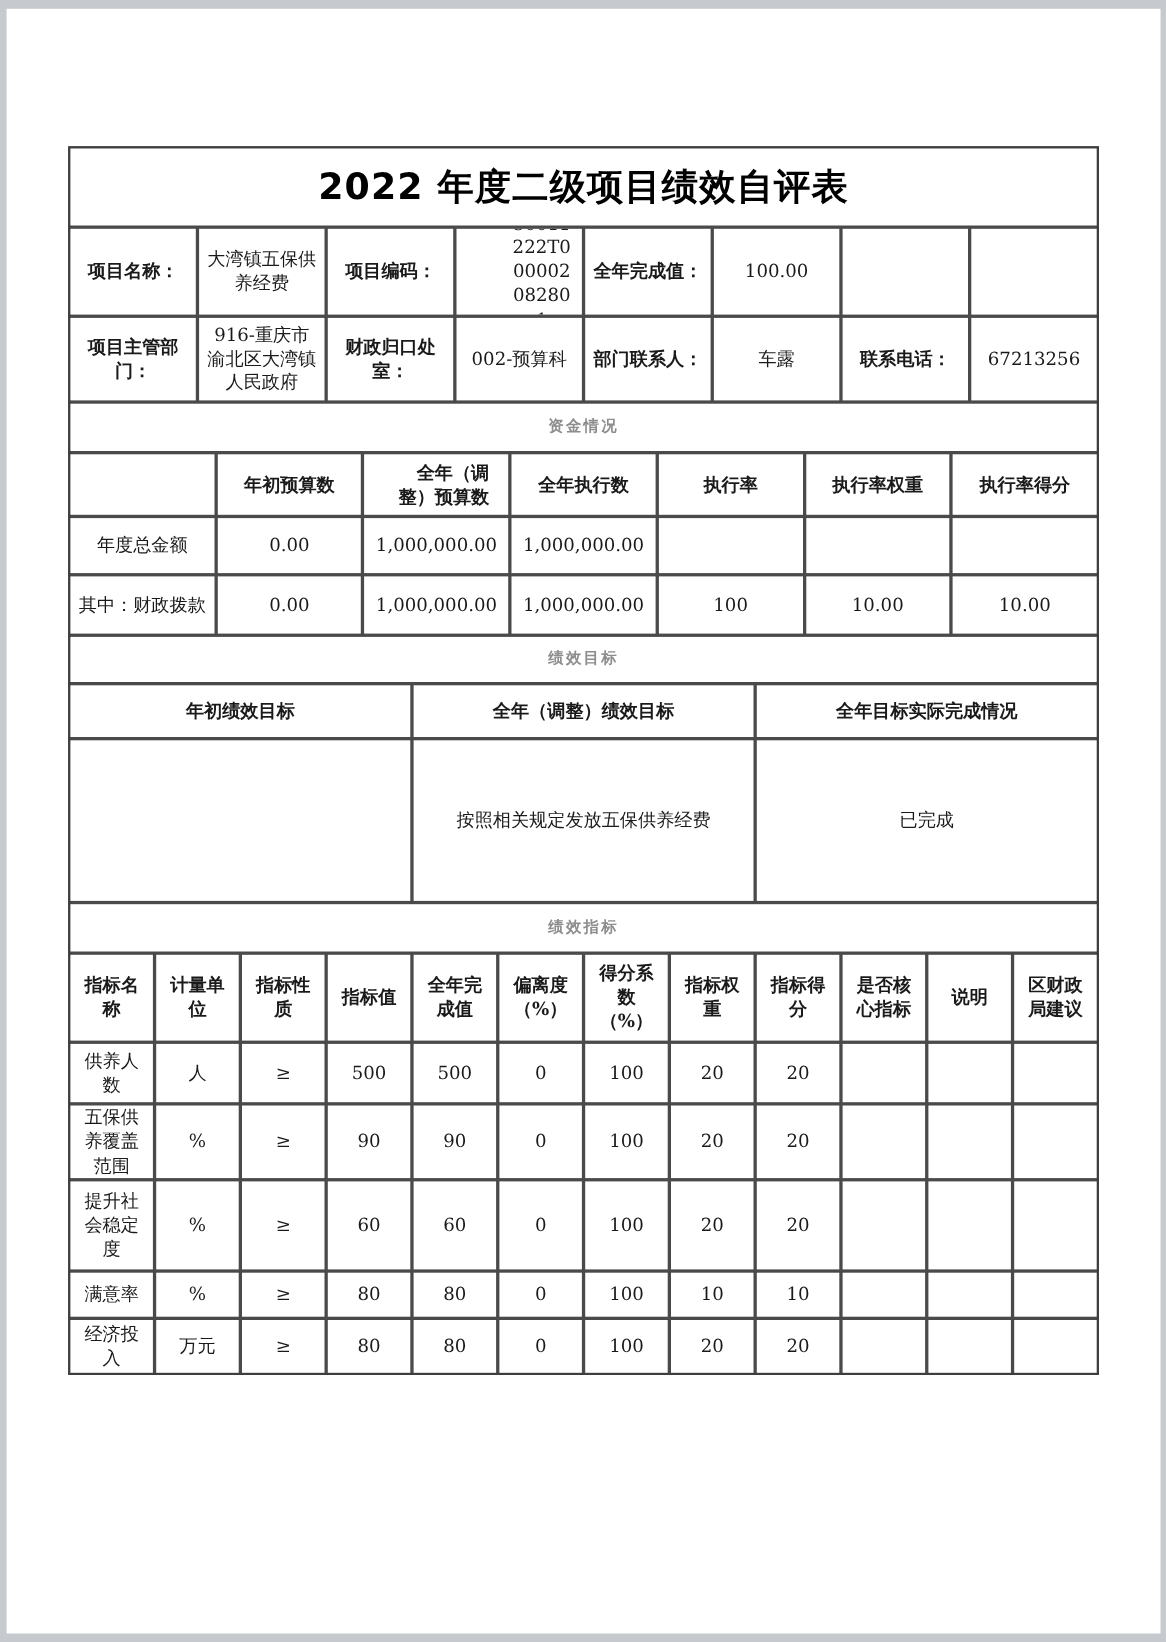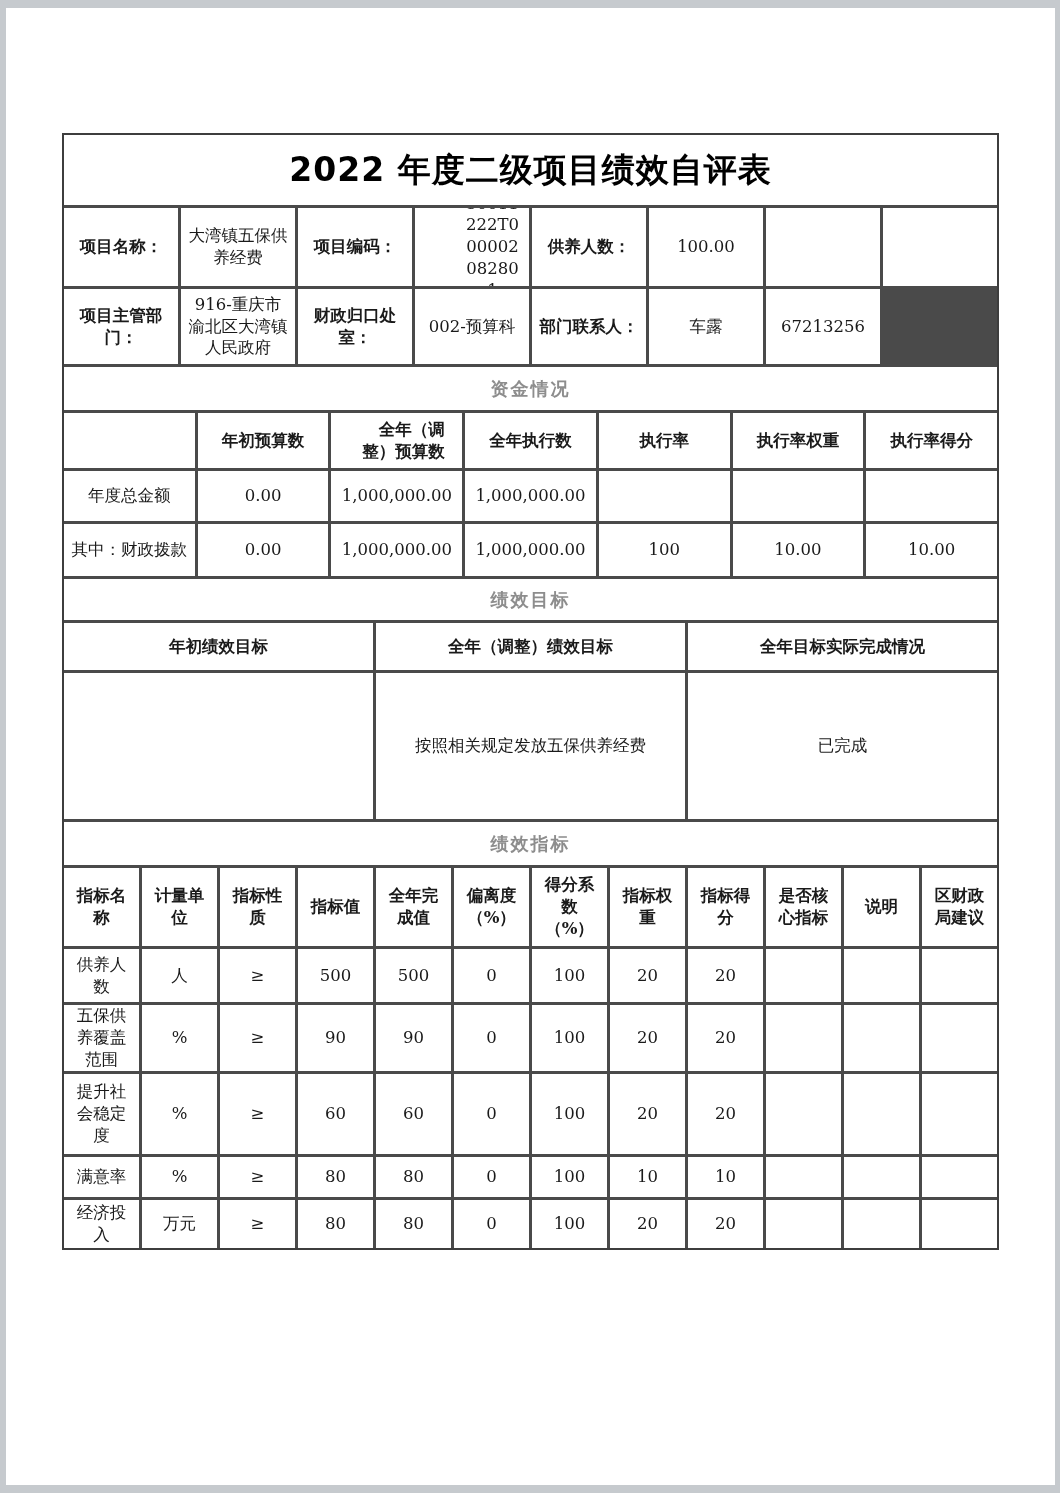--- a/index.html
+++ b/index.html
@@ -36,50 +36,51 @@
   .s24{grid-column:span 24}
   .s56{grid-column:span 56}
   .s168{grid-column:1/-1}
   .b{font-weight:bold}
   .ttl{
     font-family:"DejaVu Sans","Liberation Sans",sans-serif;
     font-weight:bold;font-size:33px;letter-spacing:1px;color:#000;
   }
   .sec{
     font-family:"DejaVu Sans","Liberation Sans",sans-serif;
-    font-weight:bold;font-size:18px;color:#8d8d8d;letter-spacing:2px;
+    font-weight:bold;font-size:14px;color:#8d8d8d;letter-spacing:2px;
   }
   .code{display:inline-block;max-width:110px;word-break:break-all;margin-left:41px;}
   .nw{display:inline-block;max-width:114px;word-break:break-all;}
 </style>
 </head>
 <body>
 
 <div class="page">
   <div class="form-grid">
 
     <div class="c s168 ttl">2022 年度二级项目绩效自评表</div>
 
     <div class="c s21 b">项目名称：</div>
     <div class="c s21">大湾镇五保供养经费</div>
     <div class="c s21 b">项目编码：</div>
     <div class="c s21">
         <span class="code">50011222T000002082801</span>
       </div>
-    <div class="c s21 b">供养人数：</div>
+    <div class="c s21 b">全年完成值：</div>
     <div class="c s21">100.00</div>
     <div class="c s21"></div>
     <div class="c s21"></div>
 
     <div class="c s21 b">项目主管部门：</div>
     <div class="c s21">916-重庆市渝北区大湾镇人民政府</div>
     <div class="c s21 b">财政归口处室：</div>
     <div class="c s21">002-预算科</div>
     <div class="c s21 b">部门联系人：</div>
     <div class="c s21">车露</div>
+    <div class="c s21 b">联系电话：</div>
     <div class="c s21">67213256</div>
 
     <div class="c s168 sec">资金情况</div>
 
     <div class="c s24 b"></div>
     <div class="c s24 b">年初预算数</div>
     <div class="c s24 b">
         <span style="display:inline-block;max-width:96px;text-align:right;">全年（调整）预算数</span>
       </div>
     <div class="c s24 b">全年执行数</div>

